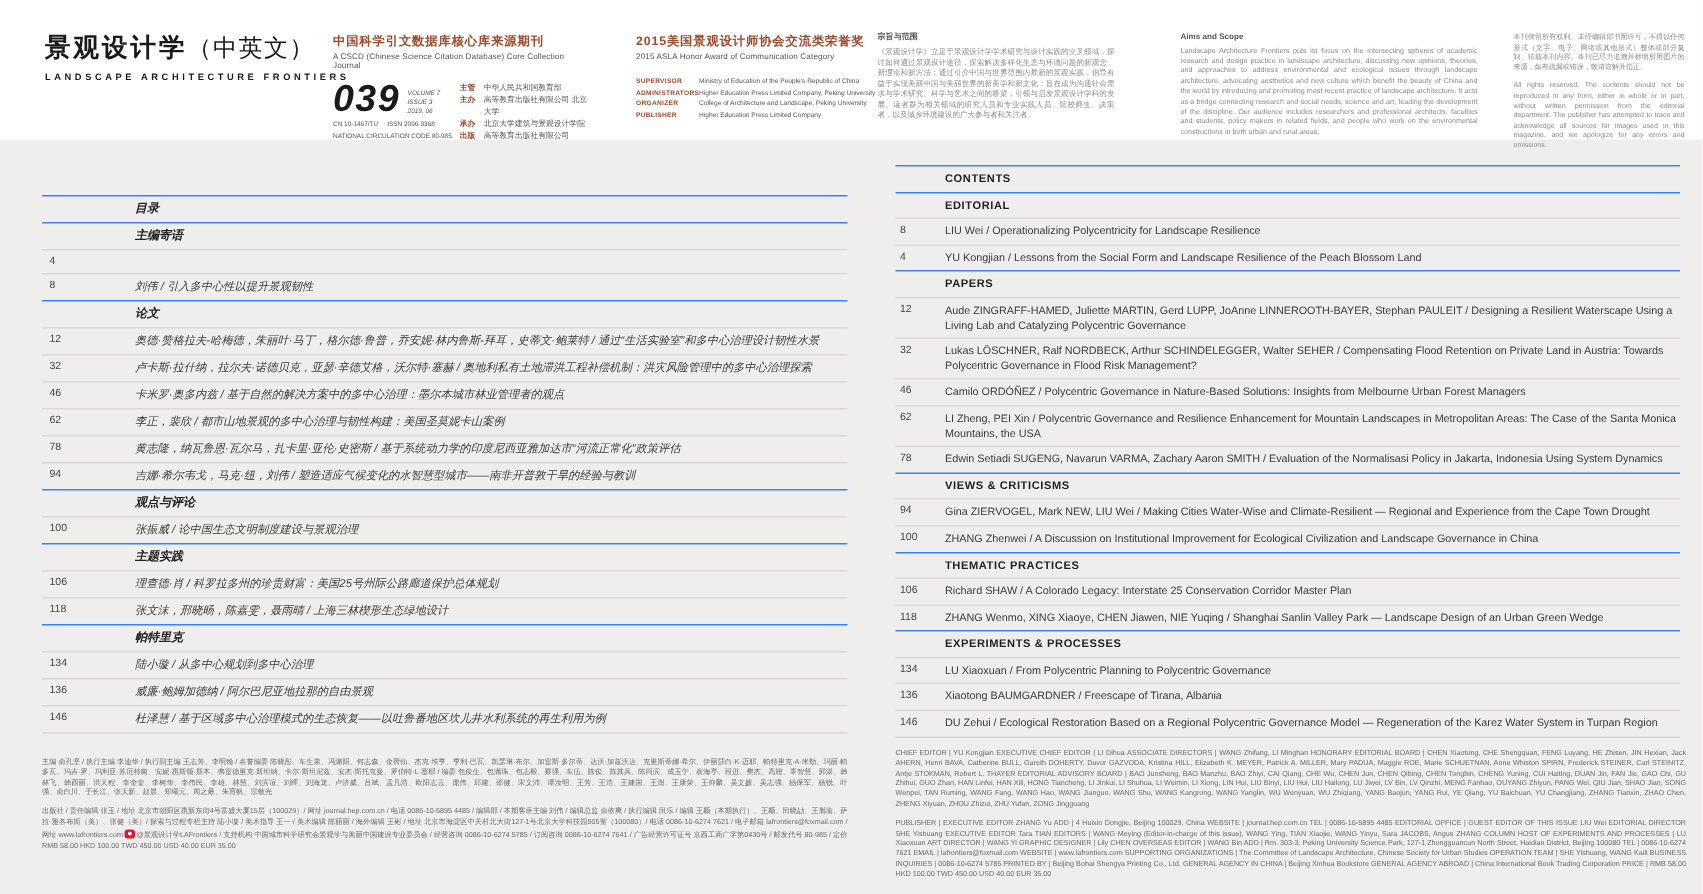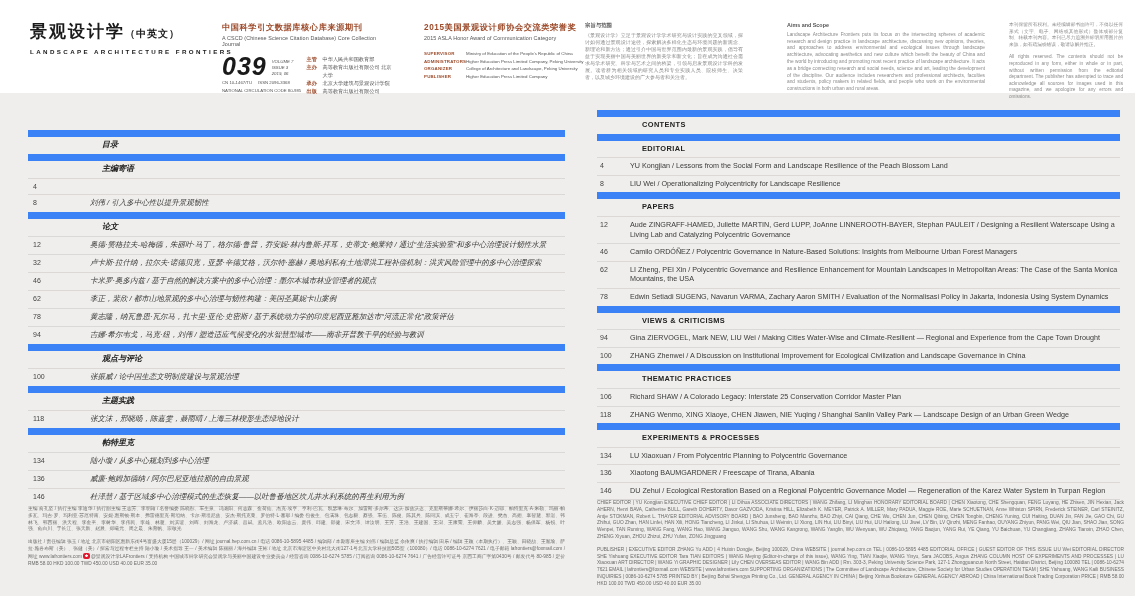--- a/index.html
+++ b/index.html
@@ -3,21 +3,21 @@
 <meta charset="utf-8">
 <style>
   html,body{margin:0;padding:0;}
   body{width:1135px;height:596px;background:#ffffff;font-family:"Liberation Sans","DejaVu Sans",sans-serif;color:#333;}
   .page{position:relative;width:1135px;height:596px;overflow:hidden;background:#ffffff;}
   .gray-panel{position:absolute;left:0;top:93px;width:1135px;height:503px;background:#efeeec;}
 
   
   .brand{position:absolute;left:30px;top:20px;}
   .brand-cn{font-size:17px;font-weight:bold;color:#1a1a1a;letter-spacing:2px;}
-  .brand-cn .suffix{font-size:10px;letter-spacing:1px;font-weight:bold;}
+  .brand-cn .suffix{font-size:16px;letter-spacing:1px;font-weight:normal;}
   .brand-en{margin-top:5px;font-size:6.2px;font-weight:bold;letter-spacing:2.4px;color:#1a1a1a;}
 
   .hcol{position:absolute;top:22px;}
   .red-head{font-size:8.2px;font-weight:bold;color:#9d4b2b;letter-spacing:0.6px;}
   .sub-head{font-size:5.4px;color:#555;margin-top:2px;letter-spacing:0.1px;}
 
   .col-cscd{left:222px;width:172px;}
   .cscd-body{display:flex;margin-top:8px;}
   .issue-block{width:92px;}
   .issue-row{display:flex;align-items:center;font-style:italic;}
@@ -41,21 +41,21 @@
   .col-aims-cn{left:585px;width:158px;}
   .col-aims-en{left:787px;width:198px;font-size:4.8px;line-height:6.8px;}
   .col-copy{left:1009px;width:114px;font-size:4.7px;color:#8a8a8a;line-height:6.6px;text-align:justify;}
   .col-copy .en{margin-top:6px;}
 
   
   .toc{position:absolute;}
   .toc-cn{left:28px;top:130px;width:537px;border-bottom:1px solid #d9d6d3;}
   .toc-en{left:597px;top:110px;width:523px;border-bottom:1px solid #d9d6d3;}
   .row{display:flex;border-top:1px solid #dbd8d5;padding:3px 0 4px;}
-  .row.heading{border-top:7px solid #3b82f6;gap:12px;}
+  .row.heading{border-top:1px solid #3b82f6;}
   .num{flex:none;font-size:7px;color:#444;padding-top:1px;}
   .toc-cn .num{width:62px;padding-left:5px;box-sizing:border-box;}
   .toc-en .num{width:33px;padding-left:3px;box-sizing:border-box;}
   .txt{flex:1;color:#3a3a3a;}
   .toc-cn .txt{font-size:7.5px;line-height:10px;white-space:nowrap;overflow:hidden;font-style:italic;}
   .toc-en .txt{font-size:7.2px;line-height:9.6px;}
   .row.heading .txt{font-weight:bold;color:#222;}
   .toc-cn .row.heading .txt{font-size:8px;}
   .toc-en .row.heading .txt{font-size:7.4px;letter-spacing:0.4px;}
 
@@ -204,20 +204,24 @@
       </div>
       <div class="row item">
         <span class="num">100</span>
         <span class="txt">张振威 / 论中国生态文明制度建设与景观治理</span>
       </div>
       <div class="row heading">
         <span class="num"></span>
         <span class="txt">主题实践</span>
       </div>
       <div class="row item">
+        <span class="num">106</span>
+        <span class="txt">理查德·肖 / 科罗拉多州的珍贵财富：美国25号州际公路廊道保护总体规划</span>
+      </div>
+      <div class="row item">
         <span class="num">118</span>
         <span class="txt">张文沫，邢晓旸，陈嘉雯，聂雨晴 / 上海三林楔形生态绿地设计</span>
       </div>
       <div class="row heading">
         <span class="num"></span>
         <span class="txt">帕特里克</span>
       </div>
       <div class="row item">
         <span class="num">134</span>
         <span class="txt">陆小璇 / 从多中心规划到多中心治理</span>
@@ -234,34 +238,38 @@
   <div class="toc toc-en">
       <div class="row heading">
         <span class="num"></span>
         <span class="txt">CONTENTS</span>
       </div>
       <div class="row heading">
         <span class="num"></span>
         <span class="txt">EDITORIAL</span>
       </div>
       <div class="row item">
+        <span class="num">8</span>
+        <span class="txt">LIU Wei / Operationalizing Polycentricity for Landscape Resilience</span>
+      </div>
+      <div class="row item">
         <span class="num">4</span>
         <span class="txt">YU Kongjian / Lessons from the Social Form and Landscape Resilience of the Peach Blossom Land</span>
       </div>
-      <div class="row item">
-        <span class="num">8</span>
-        <span class="txt">LIU Wei / Operationalizing Polycentricity for Landscape Resilience</span>
-      </div>
       <div class="row heading">
         <span class="num"></span>
         <span class="txt">PAPERS</span>
       </div>
       <div class="row item">
         <span class="num">12</span>
         <span class="txt">Aude ZINGRAFF-HAMED, Juliette MARTIN, Gerd LUPP, JoAnne LINNEROOTH-BAYER, Stephan PAULEIT / Designing a Resilient Waterscape Using a Living Lab and Catalyzing Polycentric Governance</span>
+      </div>
+      <div class="row item">
+        <span class="num">32</span>
+        <span class="txt">Lukas LÖSCHNER, Ralf NORDBECK, Arthur SCHINDELEGGER, Walter SEHER / Compensating Flood Retention on Private Land in Austria: Towards Polycentric Governance in Flood Risk Management?</span>
       </div>
       <div class="row item">
         <span class="num">46</span>
         <span class="txt">Camilo ORDÓÑEZ / Polycentric Governance in Nature-Based Solutions: Insights from Melbourne Urban Forest Managers</span>
       </div>
       <div class="row item">
         <span class="num">62</span>
         <span class="txt">LI Zheng, PEI Xin / Polycentric Governance and Resilience Enhancement for Mountain Landscapes in Metropolitan Areas: The Case of the Santa Monica Mountains, the USA</span>
       </div>
       <div class="row item">

